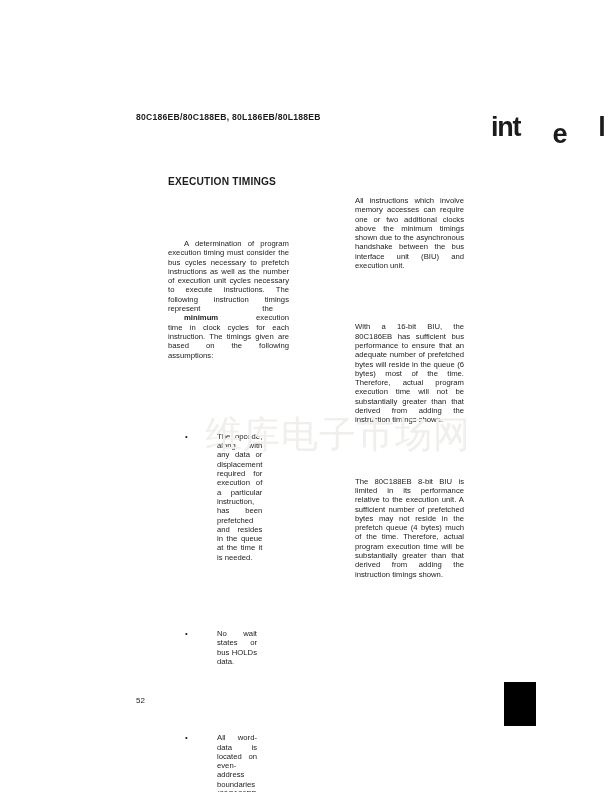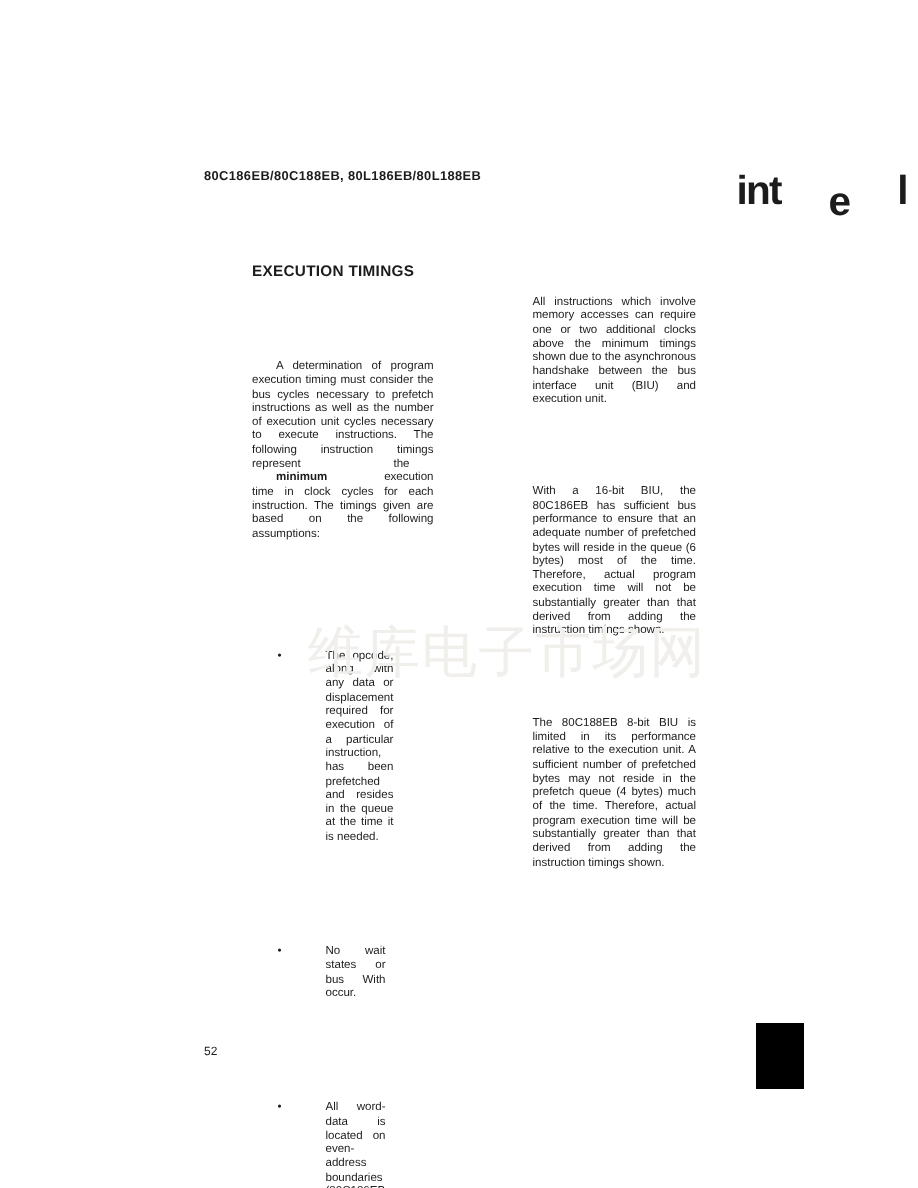--- a/index.html
+++ b/index.html
@@ -141,21 +141,21 @@
 
       <p><span>A determination of program execution timing must consider the bus cycles necessary to prefetch instructions as well as the number of execution unit cycles necessary to execute instructions. The following instruction timings represent the </span><b>minimum</b><span> execution time in clock cycles for each instruction. The timings given are based on the following assumptions:</span></p>
 
       <ul class="bullet-list">
         <li class="bullet">
           <span class="marker">•</span>
           <span class="btxt">The opcode, along with any data or displacement required for execution of a particular instruction, has been prefetched and resides in the queue at the time it is needed.</span>
         </li>
         <li class="bullet">
           <span class="marker">•</span>
-          <span class="btxt">No wait states or bus With occur.</span>
+          <span class="btxt">No wait states or bus HOLDs data.</span>
         </li>
         <li class="bullet">
           <span class="marker">•</span>
           <span class="btxt">All word-data is located on even-address boundaries (80C186EB must).</span>
         </li>
       </ul>
 
     </section>
 
     <section class="col right">

